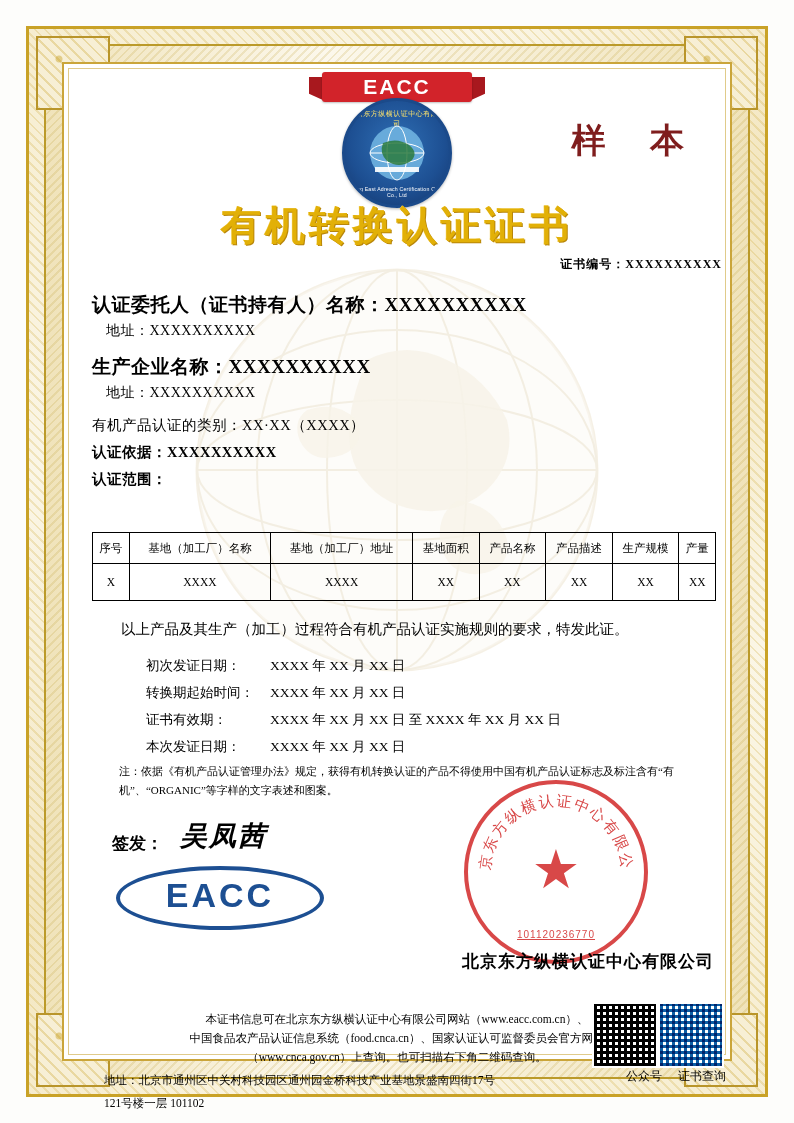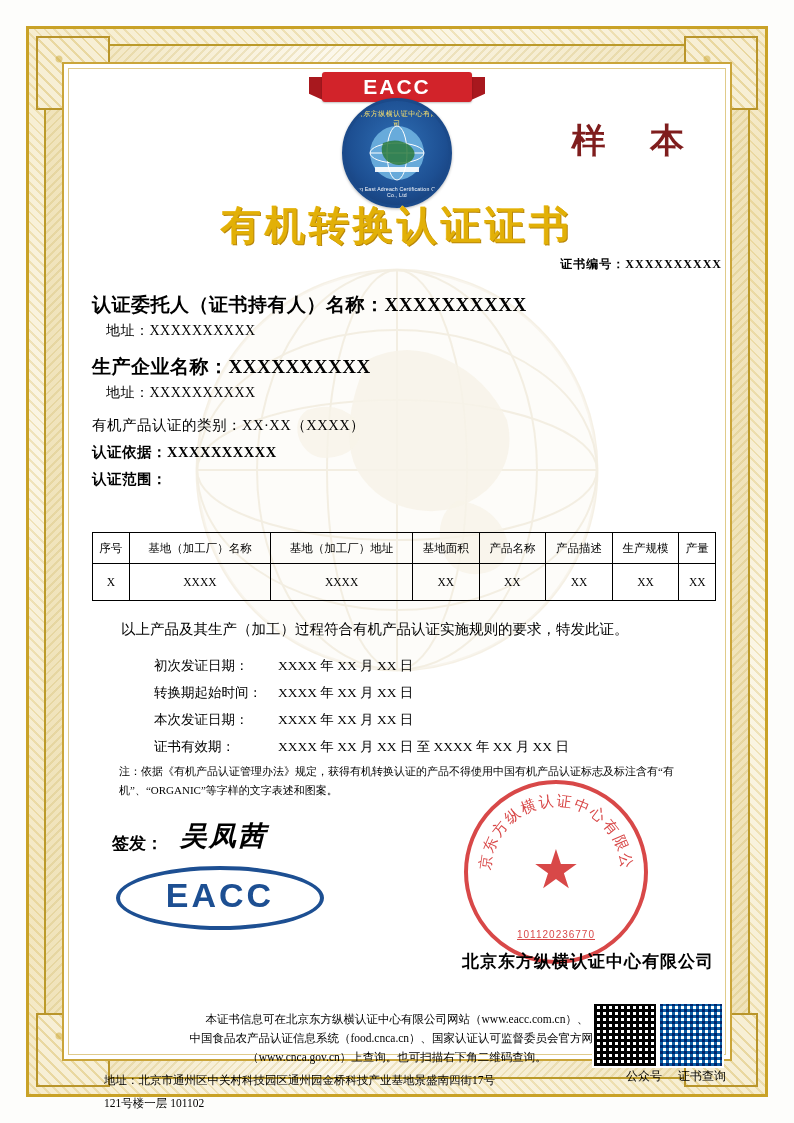--- a/index.html
+++ b/index.html
@@ -236,21 +236,21 @@
     line-height: 1.6;
   }
 
   .dates {
     position: absolute;
     left: 76px;
     top: 582px;
     font-size: 13.5px;
     line-height: 2.0;
   }
-  .dates .row { white-space: nowrap; margin-left: 8px; }
+  .dates .row { white-space: nowrap; }
   .dates .lbl { display: inline-block; width: 124px; }
   .dates .lbl.wide { width: 124px; }
 
   .note {
     position: absolute;
     left: 22px; right: 26px;
     top: 692px;
     font-size: 11px;
     line-height: 1.7;
     margin-left: 27px;
@@ -482,24 +482,24 @@
     <div class="statement">以上产品及其生产（加工）过程符合有机产品认证实施规则的要求，特发此证。</div>
 
     <div class="dates">
       <div class="row">
         <span class="lbl">初次发证日期：</span><span>XXXX 年 XX 月 XX 日</span>
       </div>
       <div class="row">
         <span class="lbl">转换期起始时间：</span><span>XXXX 年 XX 月 XX 日</span>
       </div>
       <div class="row">
+        <span class="lbl wide">证书有效期：</span><span>XXXX 年 XX 月 XX 日 至 XXXX 年 XX 月 XX 日</span>
+      </div>
+      <div class="row">
         <span class="lbl">本次发证日期：</span><span>XXXX 年 XX 月 XX 日</span>
-      </div>
-      <div class="row">
-        <span class="lbl wide">证书有效期：</span><span>XXXX 年 XX 月 XX 日 至 XXXX 年 XX 月 XX 日</span>
       </div>
     </div>
 
     <div class="note">注：依据《有机产品认证管理办法》规定，获得有机转换认证的产品不得使用中国有机产品认证标志及标注含有“有机”、“ORGANIC”等字样的文字表述和图案。</div>
 
     <div class="signline">签发：</div>
     <div class="signature">吴凤茜</div>
     <div class="eacc-oval">EACC</div>
 
     <div class="seal">

